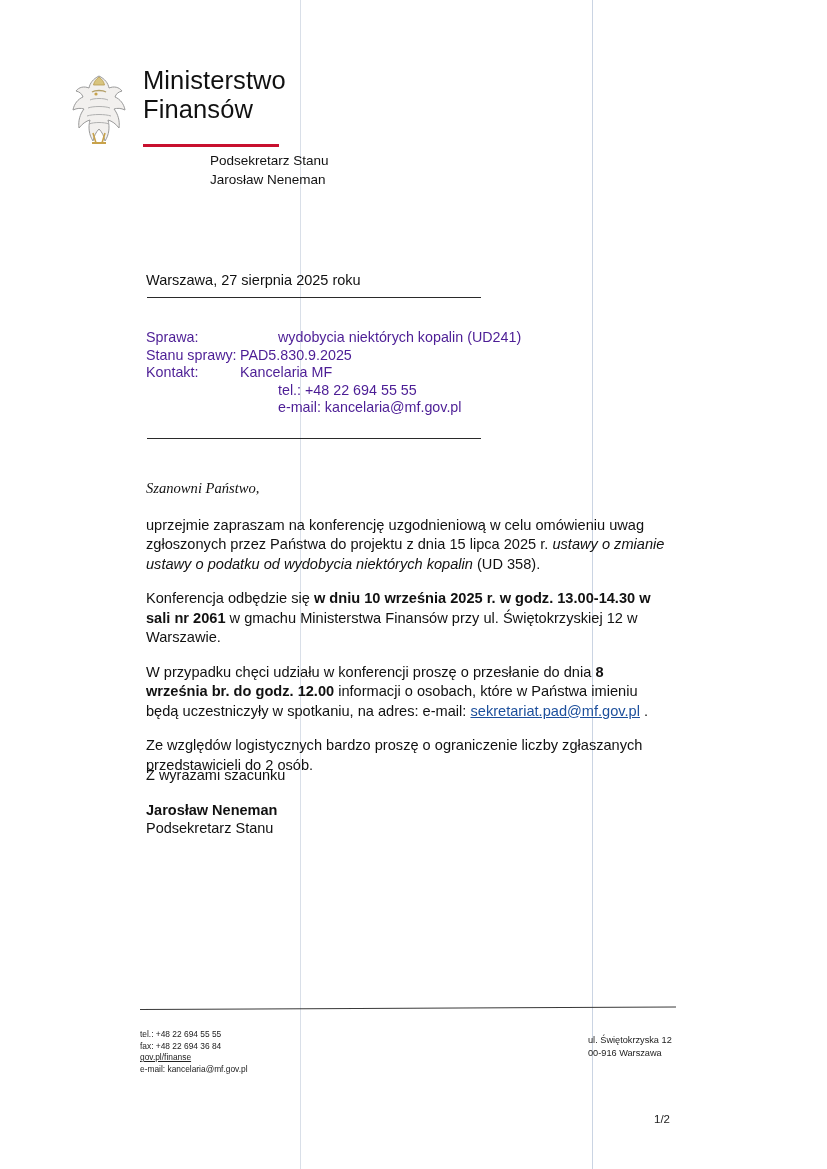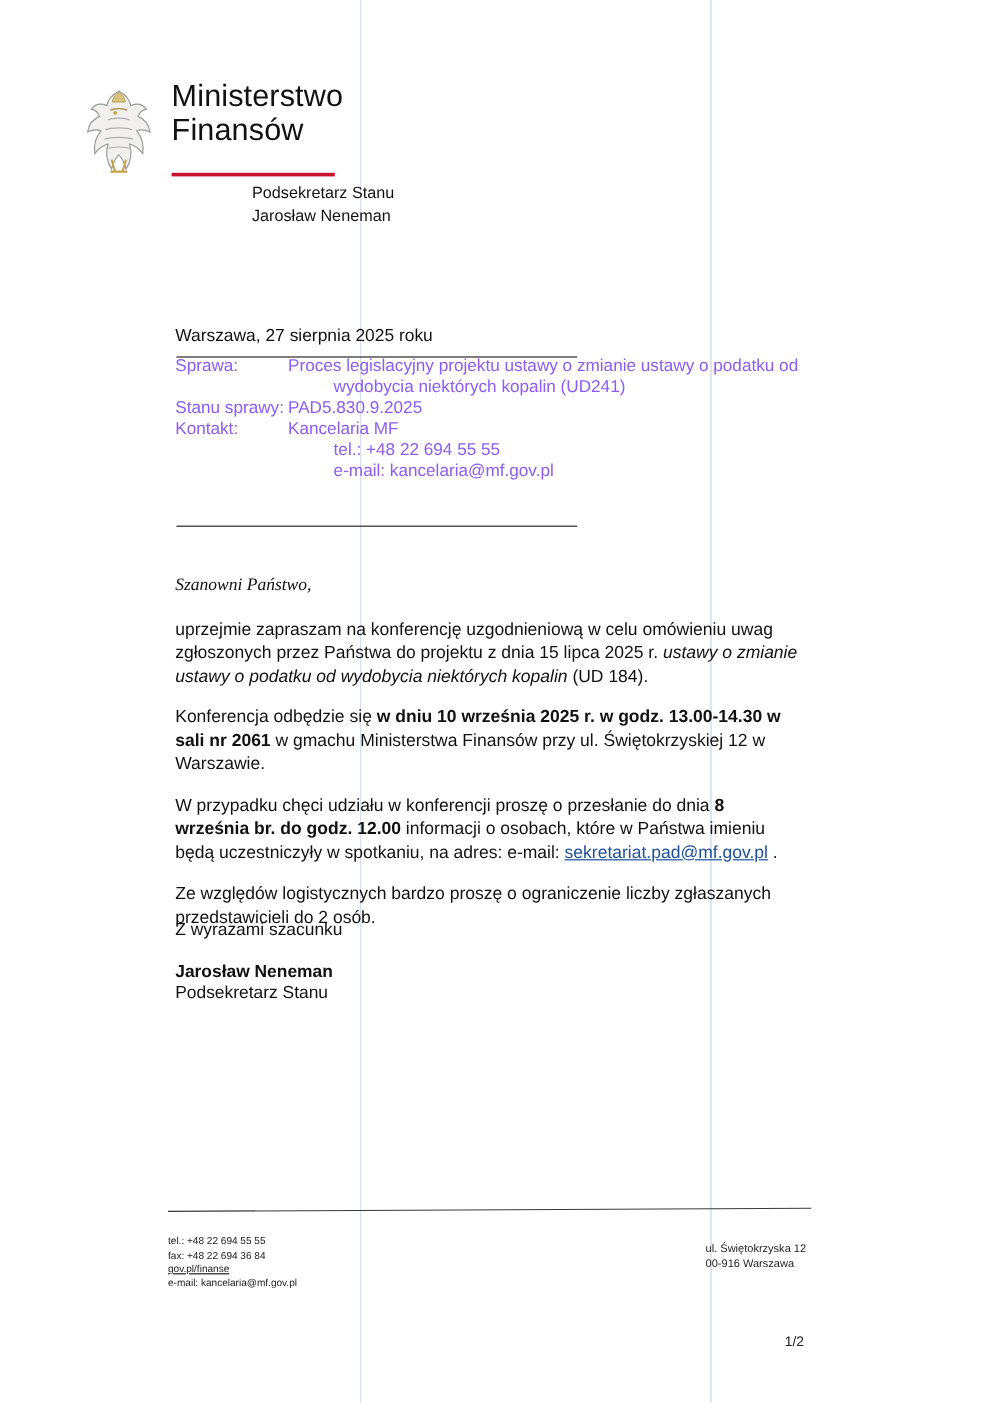--- a/index.html
+++ b/index.html
@@ -102,25 +102,25 @@
     top: 438px;
     width: 334px;
     height: 1px;
     background: #2a2a2a;
   }
 
   
   .meta {
     position: absolute;
     left: 146px;
-    top: 297px;
+    top: 329px;
     width: 535px;
     font-size: 14.3px;
     line-height: 17.5px;
-    color: #8b5cf6;
+    color: #4c1d95;
   }
   .meta-row {
     display: flex;
     align-items: flex-start;
   }
   .meta-label {
     width: 94px;
     flex: 0 0 94px;
   }
   .meta-val { flex: 1 1 auto; }
@@ -253,21 +253,20 @@
 
   <div class="date">Warszawa, 27 sierpnia 2025 roku</div>
 
   <div class="hr-top"></div>
 
   <div class="meta">
 
     <div class="meta-row">
       <div class="meta-label">Sprawa:</div>
       <div class="meta-val">
-        <span>Proces legislacyjny projektu ustawy o zmianie ustawy o podatku od</span>
         <span class="sub">wydobycia niektórych kopalin (UD241)</span>
       </div>
     </div>
 
     <div class="meta-row">
       <div class="meta-label">Stanu sprawy:</div>
       <div class="meta-val">PAD5.830.9.2025</div>
     </div>
 
     <div class="meta-row">
@@ -280,21 +279,21 @@
     </div>
 
   </div>
 
   <div class="hr-bottom"></div>
 
   <div class="body">
 
     <p class="salutation">Szanowni Państwo,</p>
 
-    <p><span>uprzejmie zapraszam na konferencję uzgodnieniową w celu omówieniu uwag zgłoszonych przez Państwa do projektu z dnia 15 lipca 2025 r. </span><span class="it">ustawy o zmianie ustawy o podatku od wydobycia niektórych kopalin</span><span> (UD 184).</span></p>
+    <p><span>uprzejmie zapraszam na konferencję uzgodnieniową w celu omówieniu uwag zgłoszonych przez Państwa do projektu z dnia 15 lipca 2025 r. </span><span class="it">ustawy o zmianie ustawy o podatku od wydobycia niektórych kopalin</span><span> (UD 358).</span></p>
 
     <p><span>Konferencja odbędzie się </span><span class="b">w dniu 10 września 2025 r. w godz. 13.00-14.30 w sali nr 2061</span><span> w gmachu Ministerstwa Finansów przy ul. Świętokrzyskiej 12 w Warszawie.</span></p>
 
     <p><span>W przypadku chęci udziału w konferencji proszę o przesłanie do dnia </span><span class="b">8 września br. do godz. 12.00</span><span> informacji o osobach, które w Państwa imieniu będą uczestniczyły w spotkaniu, na adres: e-mail: </span><a class="link" href="#">sekretariat.pad@mf.gov.pl</a><span> .</span></p>
 
     <p>Ze względów logistycznych bardzo proszę o ograniczenie liczby zgłaszanych przedstawicieli do 2 osób.</p>
   </div>
 
   <div class="signoff">Z wyrazami szacunku</div>
   <div class="sig-name">Jarosław Neneman</div>

